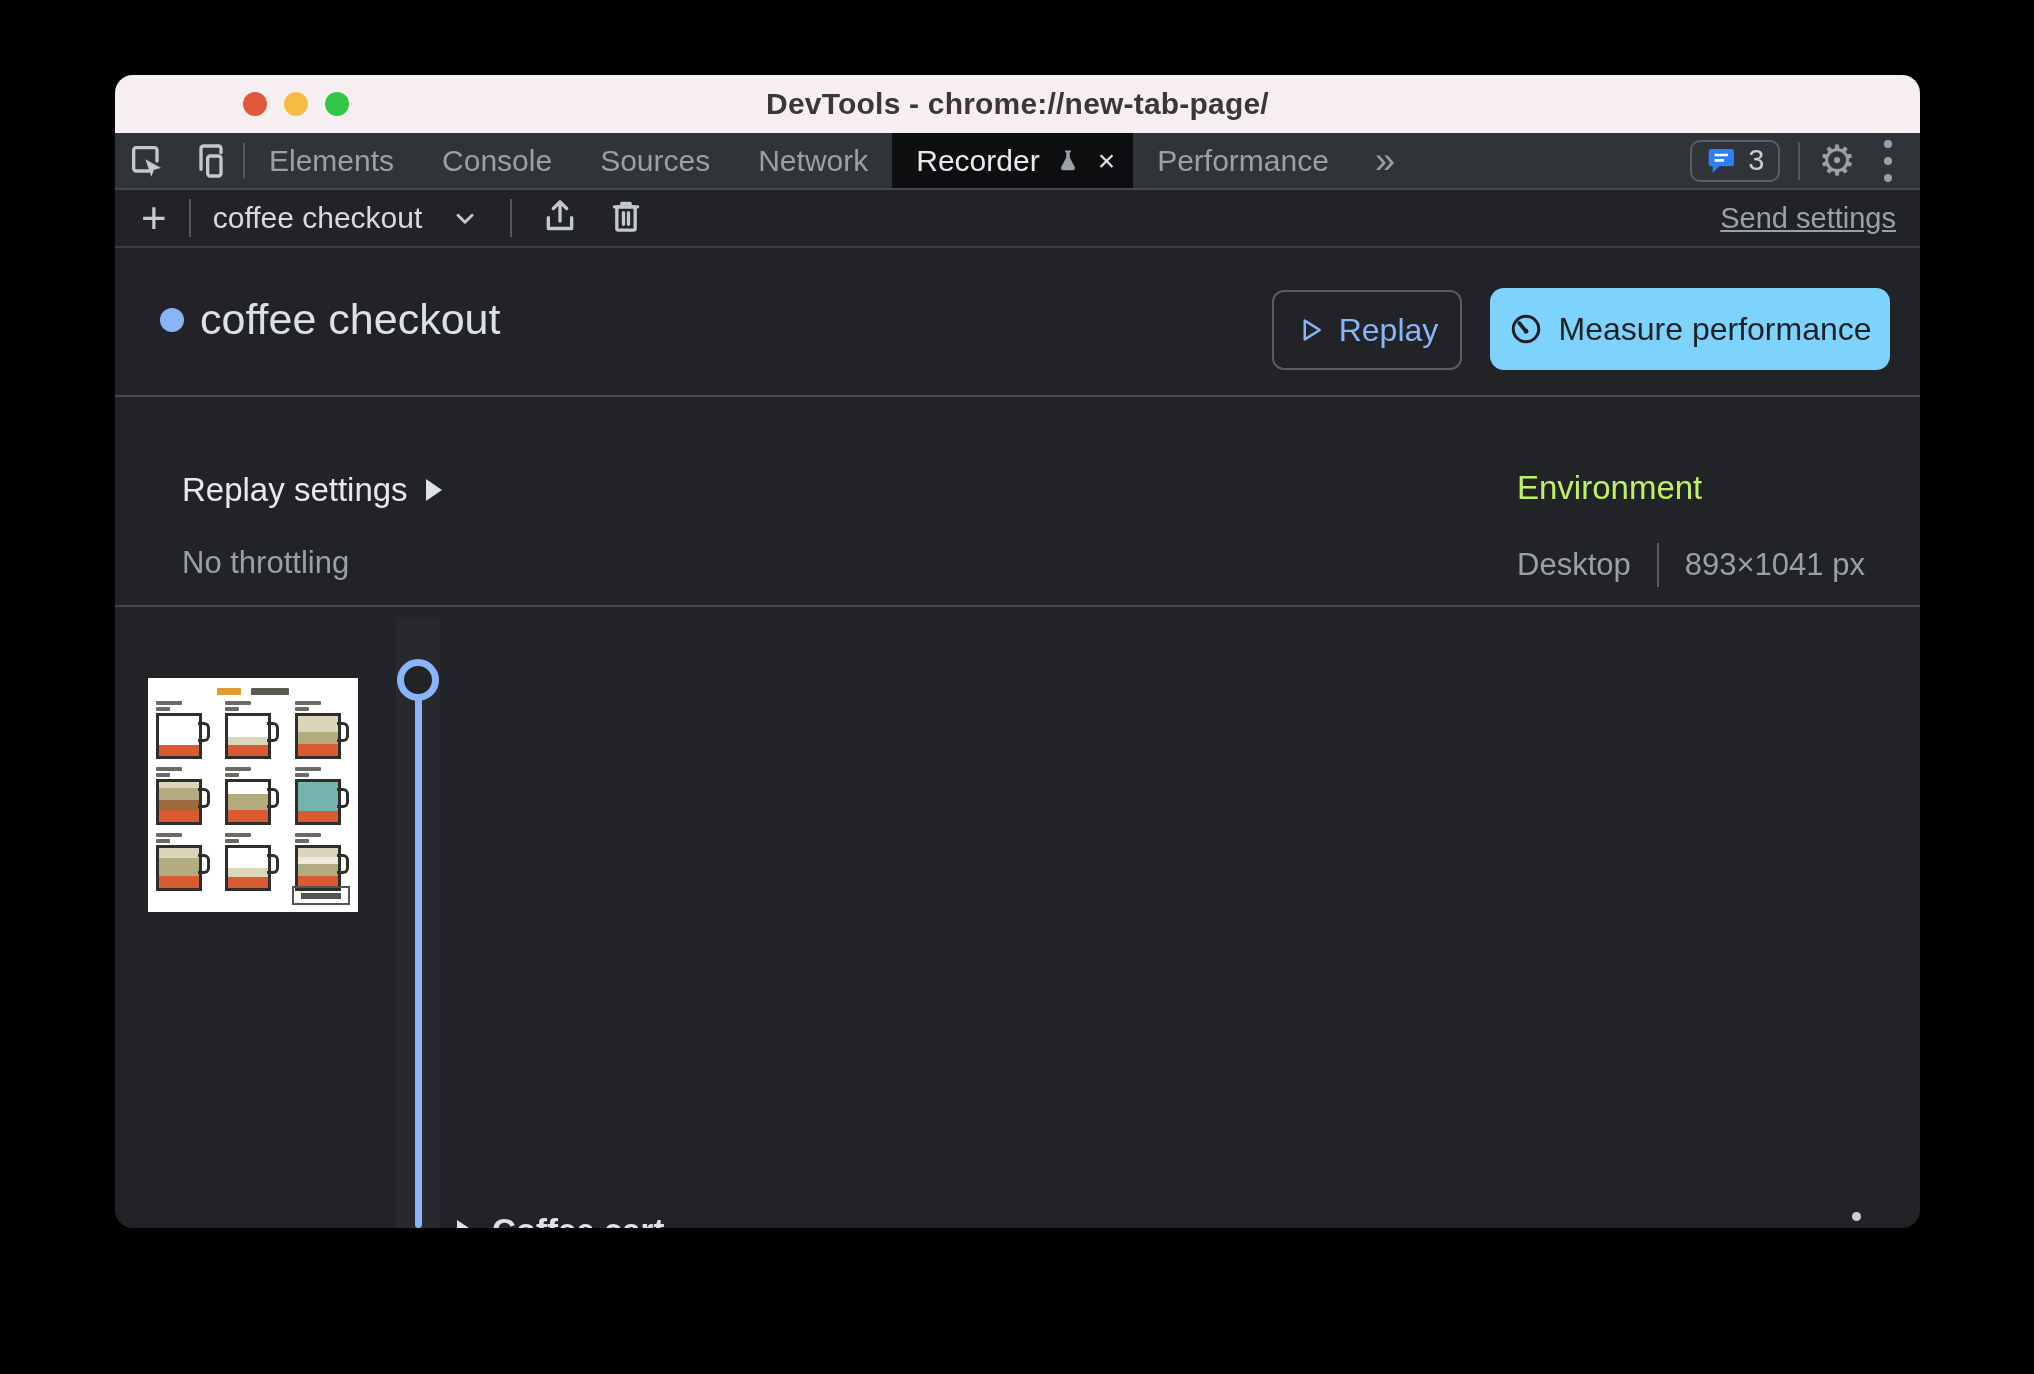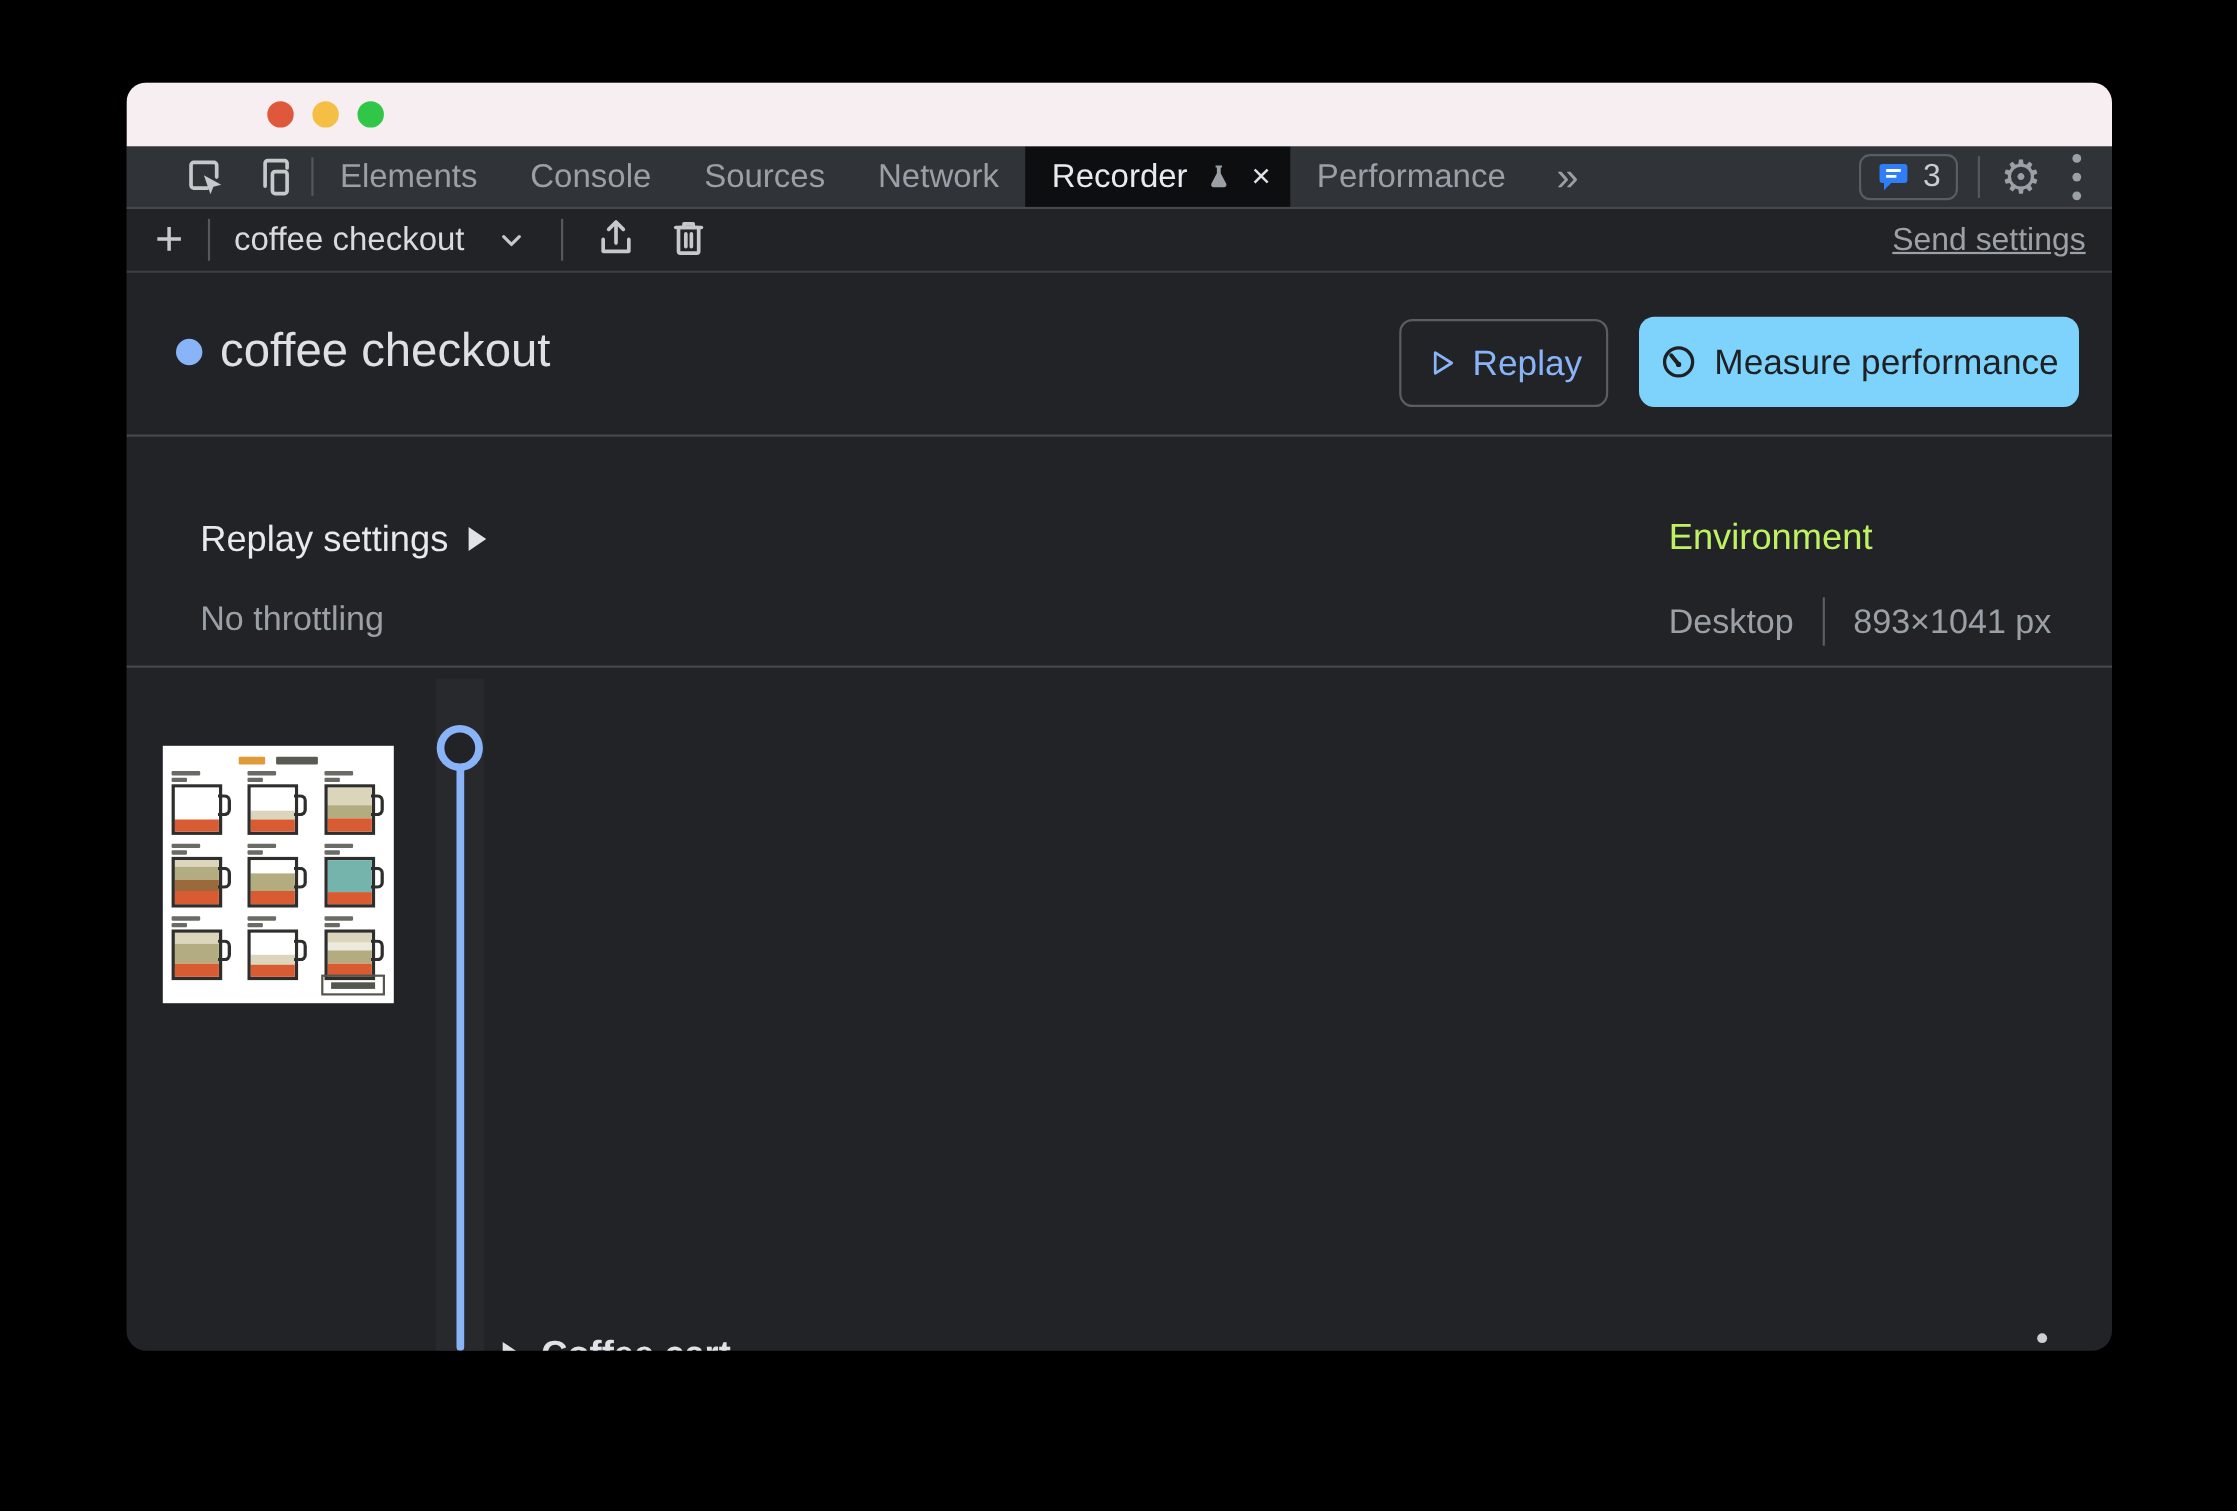--- a/index.html
+++ b/index.html
@@ -14,21 +14,21 @@
   .titlebar { position:relative; height:58px; background:#f7eef2;
               display:flex; align-items:center; justify-content:center; }
   .titlebar-text { font-size:30px; font-weight:700; color:#38383a; letter-spacing:.2px; }
   .traffic { position:absolute; left:128px; top:17px; width:24px; height:24px; border-radius:50%; }
   .t-red   { left:128px; background:#df583c; }
   .t-yellow{ left:169px; background:#f5bf45; }
   .t-green { left:210px; background:#30c748; }
 
   
   .tabbar { height:57px; background:#303338; display:flex; align-items:stretch;
-            border-bottom:2px solid #46484d; color:#9aa0a6;padding-left:40px; }
+            border-bottom:2px solid #46484d; color:#9aa0a6; }
   .tabbar svg { display:block; }
   .tb-icon { display:flex; align-items:center; justify-content:center; width:64px; cursor:pointer; }
   .vdiv { width:2px; background:#55585e; margin:10px 0; }
   .tab { display:flex; align-items:center; padding:0 24px; font-size:30px; cursor:pointer; }
   .tab-active { background:#0d0e10; color:#e8eaed; padding:0 18px 0 24px; gap:14px; }
   .tab-close { font-size:30px; color:#dfe2e6; margin-left:2px; }
   .chevrons { display:flex; align-items:center; padding:0 22px; font-size:36px; color:#9aa0a6; cursor:pointer; }
   .tabbar-right { margin-left:auto; display:flex; align-items:center; gap:18px; padding-right:18px; }
   .issues-pill { display:flex; align-items:center; gap:10px; border:2px solid #5a5d63;
                  border-radius:10px; height:42px; padding:0 14px; cursor:pointer; }
@@ -110,20 +110,21 @@
 </style>
 </head>
 <body>
 
 <div class="window">
 
   <div class="titlebar">
     <span class="traffic t-red"></span>
     <span class="traffic t-yellow"></span>
     <span class="traffic t-green"></span>
+    <span class="titlebar-text">DevTools - chrome://new-tab-page/</span>
   </div>
 
   <div class="tabbar">
     <span class="tb-icon">
       <svg class="ic" width="40" height="40" viewBox="0 0 24 24">
         <path d="M13 18H5.5A1.5 1.5 0 0 1 4 16.5v-11A1.5 1.5 0 0 1 5.5 4h11A1.5 1.5 0 0 1 18 5.5V12"></path>
         <path d="M11 11l9.5 5.2-4.3 1-1.6 4.2z" fill="#c6c9cc" stroke="none"></path>
       </svg>
     </span>
     <span class="tb-icon">

